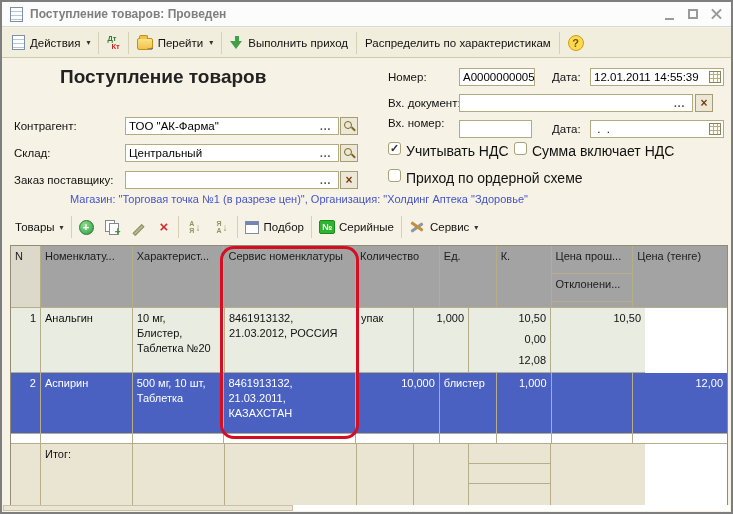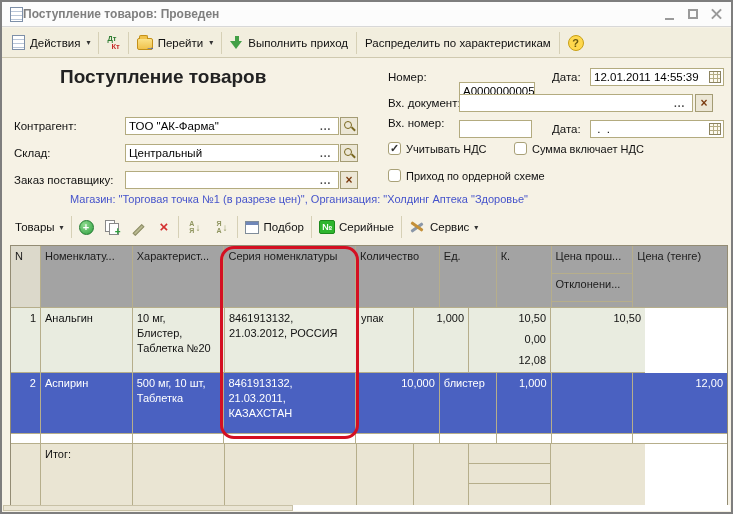--- a/index.html
+++ b/index.html
@@ -6,21 +6,21 @@
   html,body { background:#fff; }
   body { font-family:"Liberation Sans", sans-serif; }
   #window{
     position:relative; width:733px; height:514px;
     border:2px solid #7e7e7e; background:#f6f2e5; overflow:hidden;
   }
   
   .titlebar{
     position:absolute; left:0; top:0; right:0; height:25px;
     background:#fcfcfc; border-bottom:1px solid #d8d8d8;
-    display:flex; align-items:center; padding:0 8px; 
+    display:flex; align-items:center; padding:0 8px; gap:7px;
   }
   .titlebar .title{ font-size:12px; font-weight:bold; color:#7f7f7f; flex:1; }
   .icon-doc16{
     width:13px; height:15px; background:#fff; border:1px solid #7d8fa8;
     background-image:repeating-linear-gradient(to bottom, transparent 0 3px, #b9c6d8 3px 4px);
   }
   .win-controls{ display:flex; align-items:center; gap:10px; }
   .wc{ position:relative; width:13px; height:13px; cursor:default; }
   .wc.min i{ position:absolute; left:1px; bottom:1px; width:9px; height:2px; background:#9a9a9a; }
   .wc.max i{ position:absolute; left:1px; top:1px; width:10px; height:10px; border:2px solid #9a9a9a; }
@@ -64,21 +64,21 @@
     border:1.5px solid #7a6820; border-radius:50%; }
   .icon-search::after{ content:""; position:absolute; left:8px; top:8px; width:5px; height:1.5px;
     background:#7a6820; transform:rotate(45deg); }
   .clear-x{ color:#7a3b10; font-weight:bold; font-size:12px; line-height:12px; }
   .icon-cal{ width:12px; height:12px; background:#fdfaf0; border:1px solid #8c8460;
     background-image:linear-gradient(#b5ad85 1px,transparent 1px),linear-gradient(90deg,#b5ad85 1px,transparent 1px);
     background-size:4px 4px; background-position:-1px 2px; }
   .cal-btn{ position:absolute; width:16px; height:16px; top:1px; display:flex; align-items:center; justify-content:center; cursor:pointer; }
   .cb{ position:absolute; width:13px; height:13px; background:#fff; border:1px solid #a9a178; border-radius:3px;
     font-size:11px; line-height:11px; text-align:center; color:#333; font-weight:bold; cursor:pointer; }
-  .cb-lbl{ position:absolute; font-size:11px; color:#111; cursor:pointer; white-space:nowrap; }
+  .cb-lbl{ position:absolute; font-size:14px; color:#111; cursor:pointer; white-space:nowrap; }
   .info-line{ position:absolute; left:68px; top:191px; font-size:11px; color:#4553cb; white-space:nowrap; }
   
   .items-toolbar{ position:absolute; left:8px; top:211px; height:28px; display:flex; align-items:center; }
   .it-btn{ display:flex; align-items:center; gap:4px; padding:2px 5px; font-size:11.5px; color:#111; cursor:pointer; white-space:nowrap; }
   .icon-add{ width:15px; height:15px; border-radius:50%; border:1px solid #1f7a2f; color:#fff; font-weight:bold;
     font-size:11px; line-height:12px; text-align:center; background:radial-gradient(circle at 35% 30%, #8fdc8f, #2f9e3f); cursor:pointer; }
   .icon-copy{ position:relative; width:16px; height:15px; cursor:pointer; }
   .icon-copy::before{ content:""; position:absolute; left:1px; top:0; width:8px; height:10px; background:#fff; border:1px solid #888; }
   .icon-copy::after{ content:""; position:absolute; left:5px; top:3px; width:8px; height:10px; background:#fff; border:1px solid #888; }
   .icon-copy .plus{ position:absolute; right:-1px; bottom:-2px; color:#2f9e3f; font-weight:bold; font-size:10px; line-height:10px; z-index:2; }
@@ -185,21 +185,21 @@
     </span>
     <span class="tb-sep"></span>
     <span class="tb-btn">
       <span class="icon-help">?</span>
     </span>
   </div>
 
   <div class="form-title">Поступление товаров</div>
 
   <span class="lbl" style="left:386px; top:69px;">Номер:</span>
-  <span class="input noclr" style="left:457px; top:80px; width:76px;">А0000000005</span>
+  <span class="input noclr" style="left:457px; top:66px; width:76px;">А0000000005</span>
   <span class="lbl" style="left:550px; top:69px;">Дата:</span>
   <span class="input" style="left:588px; top:66px; width:134px;">12.01.2011 14:55:39</span>
   <span class="cal-btn" style="left:705px; top:67px;">
       <span class="icon-cal"></span>
     </span>
 
   <span class="lbl" style="left:386px; top:95px;">Вх. документ:</span>
   <span class="input" style="left:457px; top:92px; width:234px;"></span>
   <span class="dots" style="left:672px; top:96px; position:absolute;">...</span>
   <span class="sq-btn" style="left:693px; top:92px;">
@@ -299,21 +299,21 @@
       <span>Сервис</span>
       <span class="caret">▾</span>
     </span>
   </div>
 
   <div class="grid">
     <div class="trow hrow">
       <div class="cell w0">N</div>
       <div class="cell w1">Номенклату...</div>
       <div class="cell w2">Характерист...</div>
-      <div class="cell w3">Серия номенклатуры</div>
+      <div class="cell w3">Сервис номенклатуры</div>
       <div class="cell w4">Количество</div>
       <div class="cell w5">Ед.</div>
       <div class="cell w6">К.</div>
       <div class="cell w7 stack">
         <div class="sub b">Цена прош...</div>
         <div class="sub b">Отклонени...</div>
         <div class="sub">Розничная...</div>
       </div>
       <div class="cell w8">Цена (тенге)</div>
     </div>

